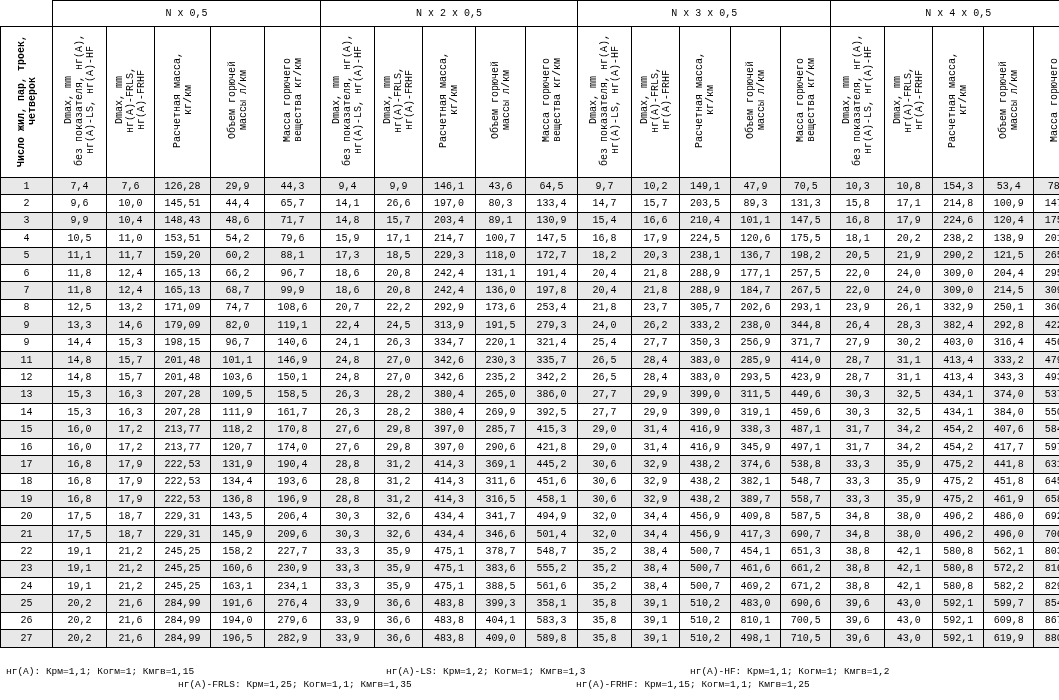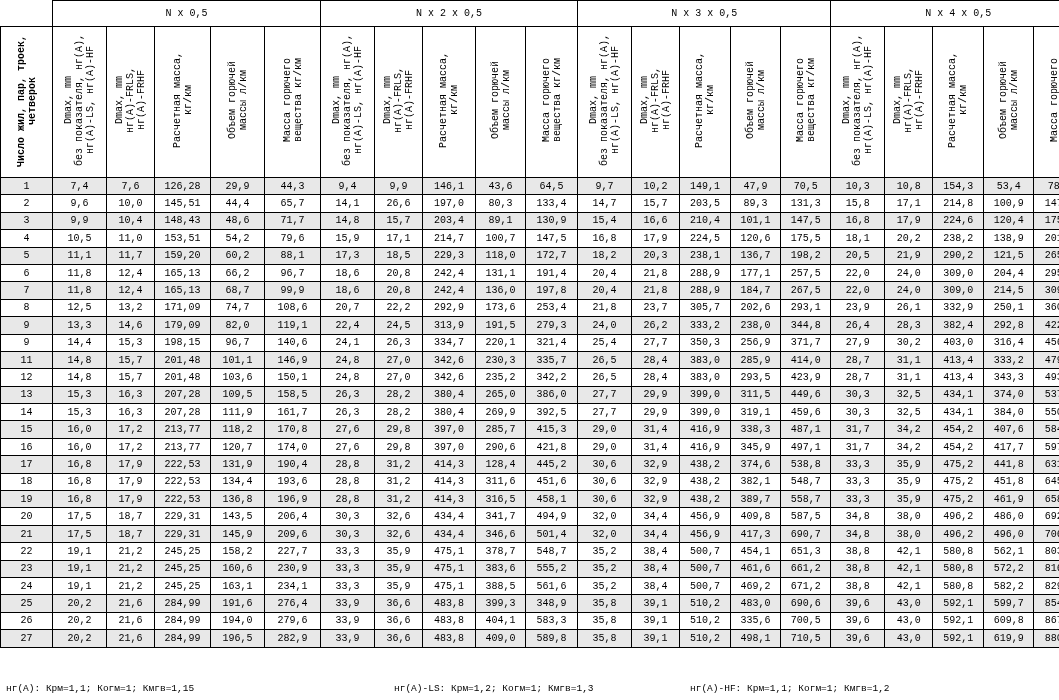--- a/index.html
+++ b/index.html
@@ -74,22 +74,21 @@
   }
   td.idx {
     font-size: 10.5px;
   }
   
   .notes {
     position: relative;
     width: 1059px;
     font-size: 9.5px;
     color: #000;
-    padding-top: 3px;
-    margin-top: 32px;
+    padding-top: 18px;
   }
   .notes .line {
     display: block;
     height: 13px;
     position: relative;
   }
   .notes span.n {
     position: absolute;
     white-space: nowrap;
   }
@@ -558,21 +557,21 @@
         <tr class="shade">
           <td class="idx">17</td>
           <td>16,8</td>
           <td>17,9</td>
           <td>222,53</td>
           <td>131,9</td>
           <td>190,4</td>
           <td>28,8</td>
           <td>31,2</td>
           <td>414,3</td>
-          <td>128,4</td>
+          <td>369,1</td>
           <td>445,2</td>
           <td>30,6</td>
           <td>32,9</td>
           <td>438,2</td>
           <td>374,6</td>
           <td>538,8</td>
           <td>33,3</td>
           <td>35,9</td>
           <td>475,2</td>
           <td>441,8</td>
@@ -743,21 +742,21 @@
           <td class="idx">25</td>
           <td>20,2</td>
           <td>21,6</td>
           <td>284,99</td>
           <td>191,6</td>
           <td>276,4</td>
           <td>33,9</td>
           <td>36,6</td>
           <td>483,8</td>
           <td>399,3</td>
-          <td>348,9</td>
+          <td>358,1</td>
           <td>35,8</td>
           <td>39,1</td>
           <td>510,2</td>
           <td>483,0</td>
           <td>690,6</td>
           <td>39,6</td>
           <td>43,0</td>
           <td>592,1</td>
           <td>599,7</td>
           <td>854,3</td>
@@ -770,21 +769,21 @@
           <td>194,0</td>
           <td>279,6</td>
           <td>33,9</td>
           <td>36,6</td>
           <td>483,8</td>
           <td>404,1</td>
           <td>583,3</td>
           <td>35,8</td>
           <td>39,1</td>
           <td>510,2</td>
-          <td>335,6</td>
+          <td>810,1</td>
           <td>700,5</td>
           <td>39,6</td>
           <td>43,0</td>
           <td>592,1</td>
           <td>609,8</td>
           <td>867,6</td>
         </tr>
         <tr class="shade">
           <td class="idx">27</td>
           <td>20,2</td>
@@ -807,17 +806,21 @@
           <td>592,1</td>
           <td>619,9</td>
           <td>880,9</td>
         </tr>
       </tbody>
   </table>
 
   <div class="notes">
     <div class="line">
       <span class="n" style="left:6px;">нг(А): Крм=1,1;   Когм=1;   Кмгв=1,15</span>
-      <span class="n" style="left:394px;">нг(А)-LS: Крм=1,2;   Когм=1;   Кмгв=1,3</span>
+      <span class="n" style="left:386px;">нг(А)-LS: Крм=1,2;   Когм=1;   Кмгв=1,3</span>
       <span class="n" style="left:690px;">нг(А)-HF: Крм=1,1;   Когм=1;   Кмгв=1,2</span>
+    </div>
+    <div class="line">
+      <span class="n" style="left:178px;">нг(А)-FRLS: Крм=1,25;   Когм=1,1;   Кмгв=1,35</span>
+      <span class="n" style="left:576px;">нг(А)-FRHF: Крм=1,15;   Когм=1,1;   Кмгв=1,25</span>
     </div>
   </div>
 </div>
 
 </body></html>

